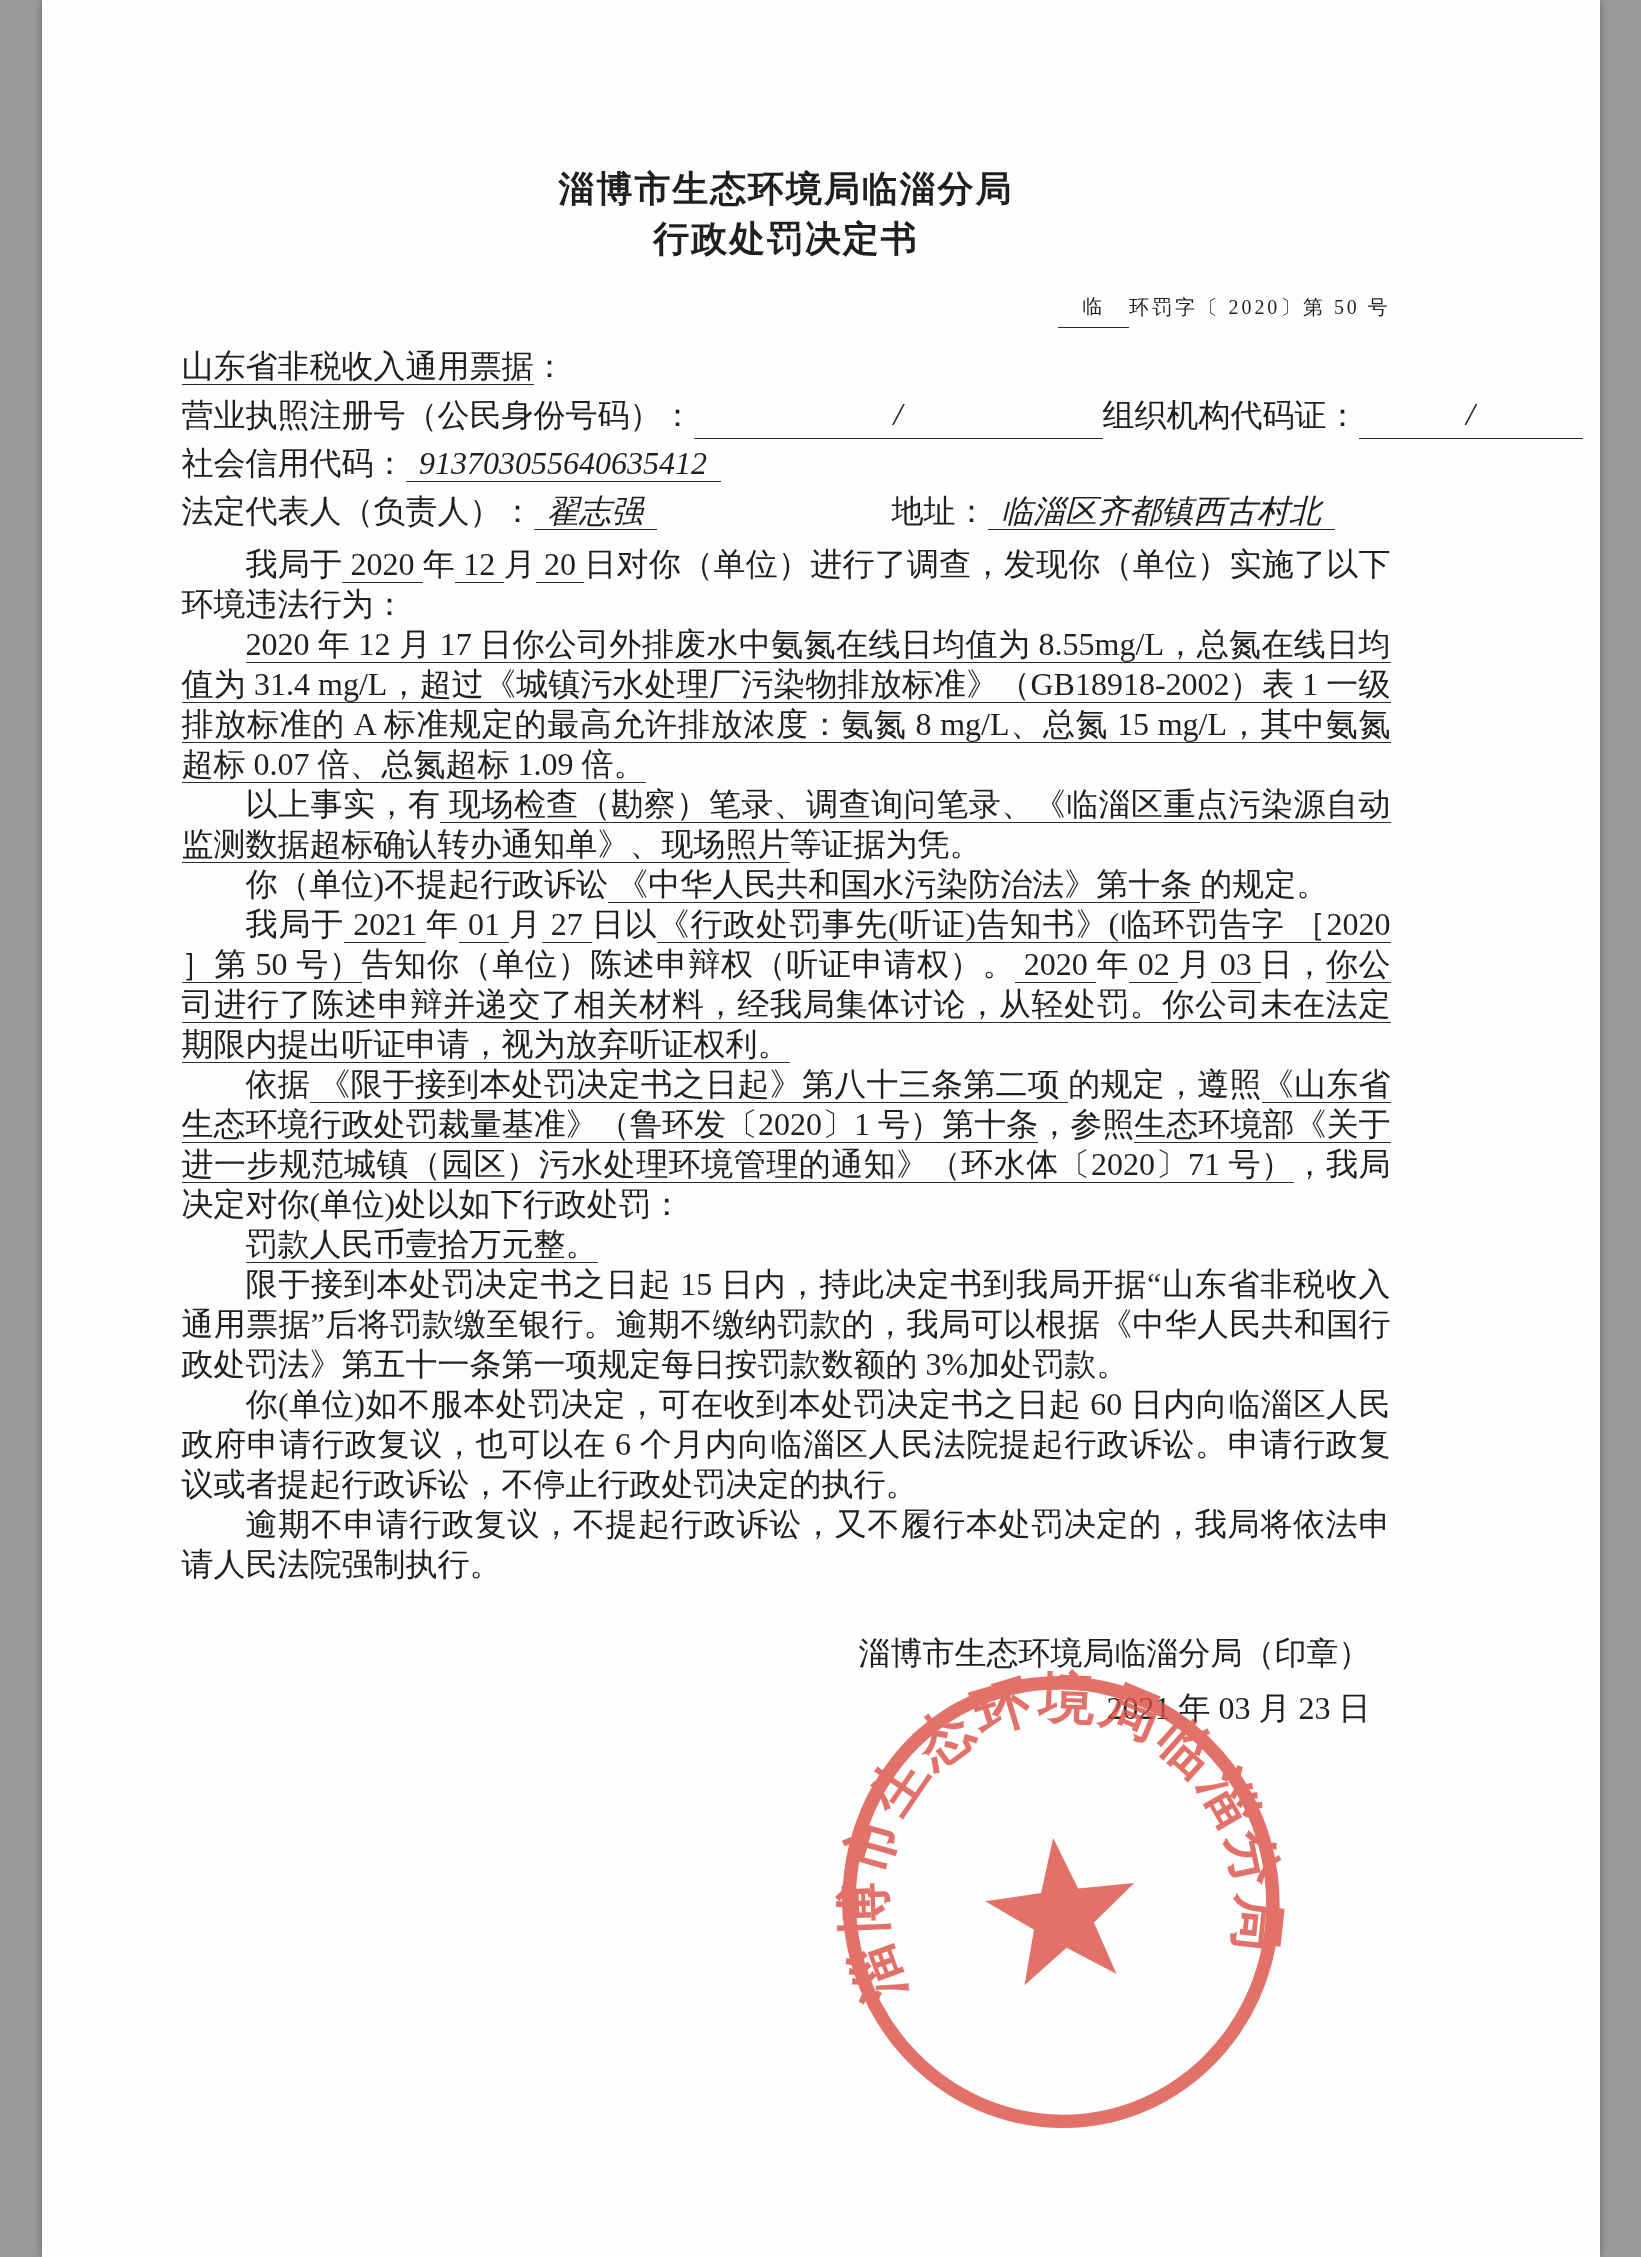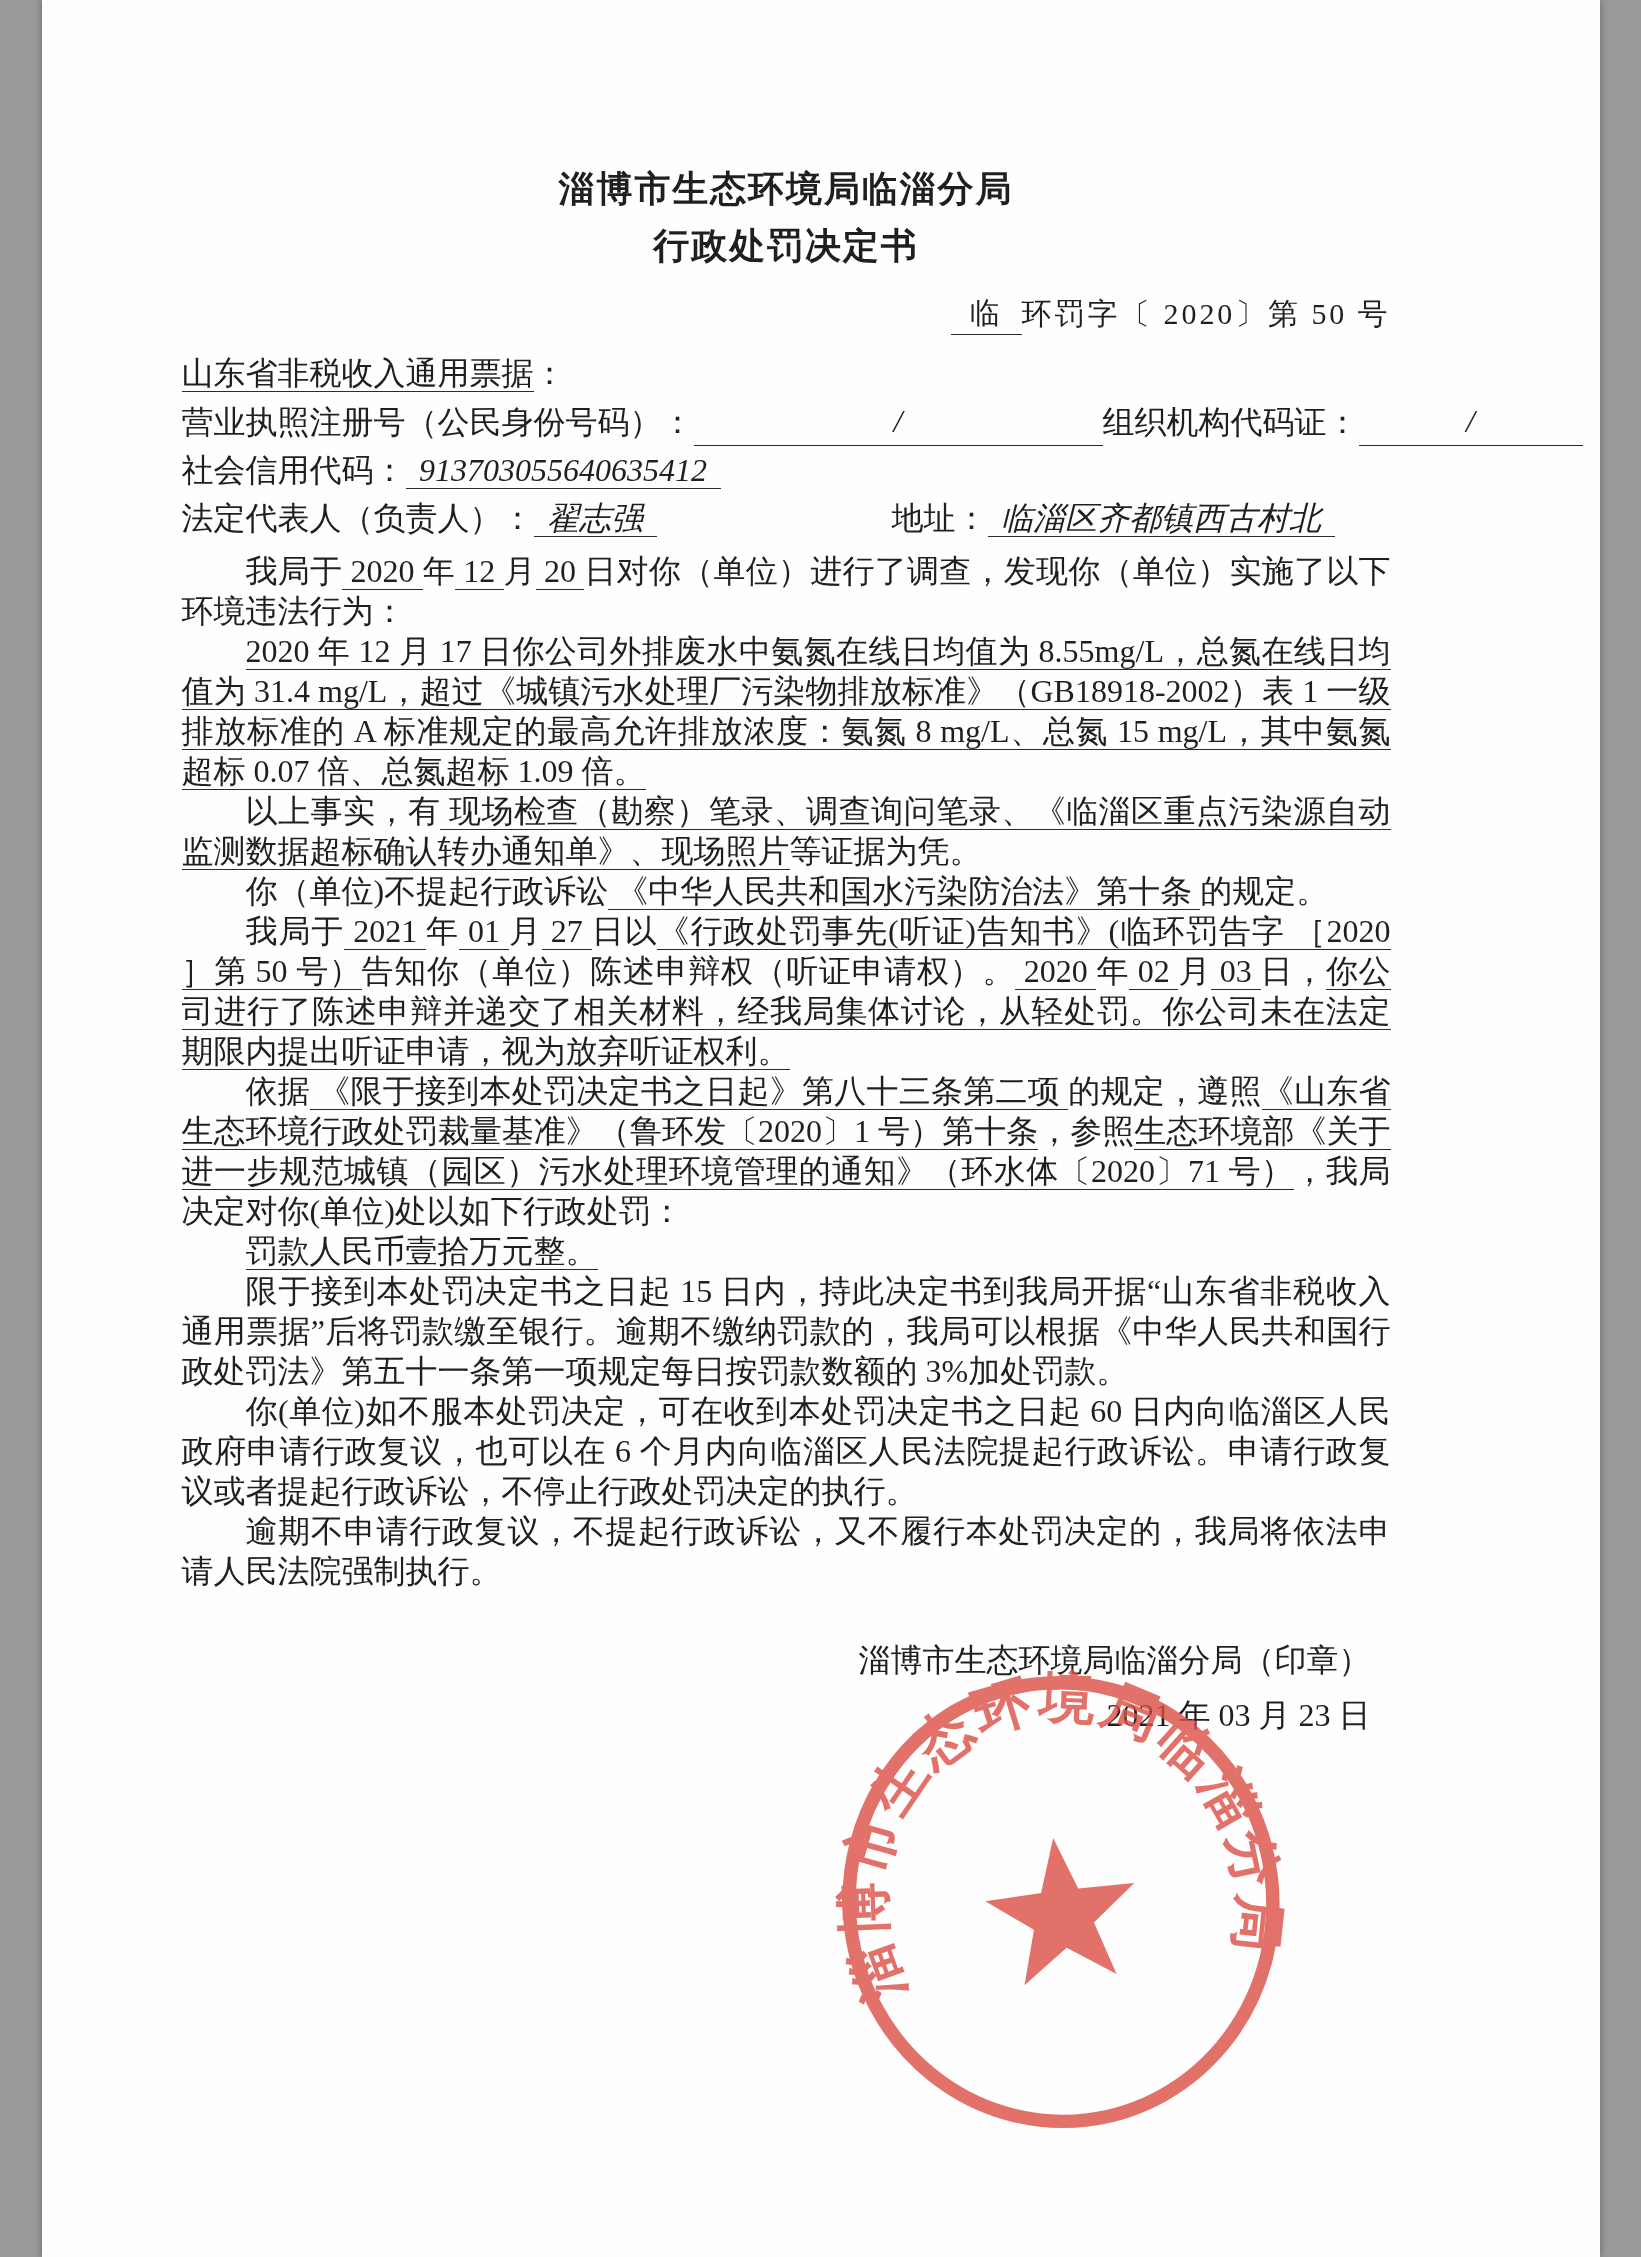--- a/index.html
+++ b/index.html
@@ -9,22 +9,22 @@
     margin:0 auto;
     background:#fefefe;
     color:#1f1f1f;
     font-family:"Liberation Serif","DejaVu Serif",serif;
     font-size:32px;
     overflow:hidden;
     box-shadow:0 0 7.7px rgba(0,0,0,.35);
   }
   .content { position:absolute; left:140px; top:168px; width:1209px; }
   .title { text-align:center; font-weight:700; font-size:36px; line-height:42px; margin:0; letter-spacing:1.9px; }
-  .title2 { margin-top:15px; }
-  .docno { text-align:right; font-size:30px; line-height:42px; margin-top:25px; letter-spacing:2.9px; white-space:nowrap; }
+  .title2 { margin-top:8px; }
+  .docno { text-align:right; font-size:20px; line-height:42px; margin-top:25px; letter-spacing:2.9px; white-space:nowrap; }
   .blank { display:inline-block; border-bottom:1.9px solid #2b2b2b; text-align:center; vertical-align:bottom; }
   .blank-region { width:71px; }
   .w420 { width:409px; font-style:italic; }
   .w230 { width:224px; font-style:italic; }
   .u { border-bottom:1.9px solid #2b2b2b; }
   .pad { padding:0 13.5px;font-style:italic; }
   .line { line-height:48px; white-space:nowrap; }
   .company-line { margin-top:13.5px; }
   .addr-line { display:flex; justify-content:space-between; padding-right:56px; }
   .para { margin:0; text-indent:2em; text-align:justify; line-height:40px; }

